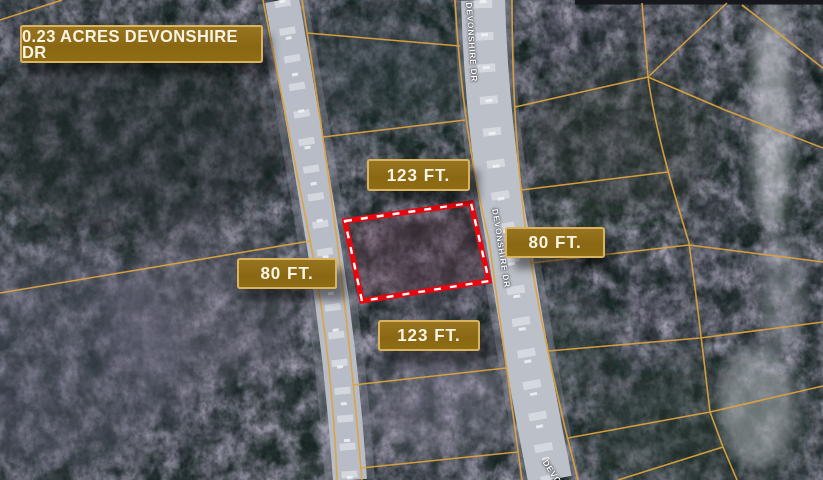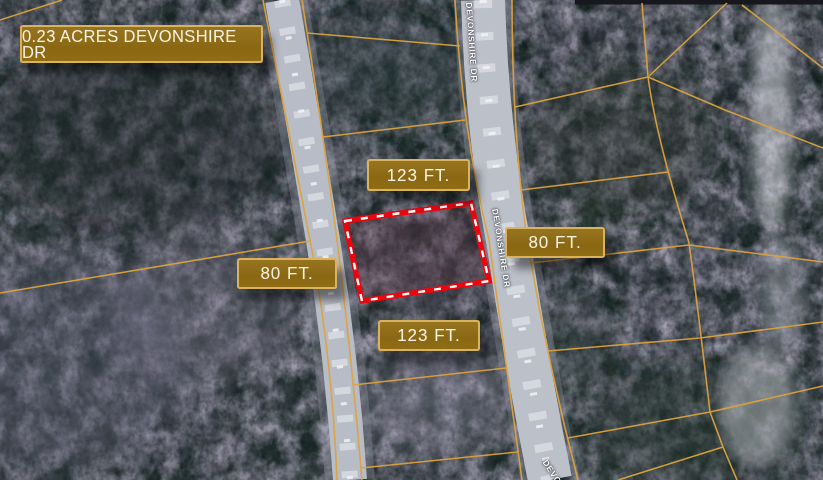--- a/index.html
+++ b/index.html
@@ -14,21 +14,21 @@
     letter-spacing:.7px;white-space:nowrap;transform-origin:0 0;
     text-shadow:0 0 3px rgba(15,15,25,.95),0 0 1px rgba(0,0,0,.9);
   }
   .street-top{left:474px;top:2px;transform:rotate(86deg);}
   .street-middle{left:500px;top:208px;transform:rotate(81deg);}
   .street-bottom{left:549px;top:458px;transform:rotate(57deg);}
   .gold-badge{
     position:absolute;z-index:3;box-sizing:border-box;
     background:linear-gradient(180deg,#97741f 0%,#8a6813 60%,#8f6d15 100%);
     border:2px solid #d9b35e;border-radius:3px;
-    color:#f8f3e2;font-weight:normal;letter-spacing:1px;
+    color:#f8f3e2;font-weight:bold;letter-spacing:1px;
     display:flex;align-items:center;justify-content:center;
     box-shadow:9px 11px 9px rgba(0,0,0,.45);
     font-size:17px;line-height:1;
   }
   .title-badge{left:20px;top:25px;width:243px;height:38px;font-size:16.5px;letter-spacing:.4px;}
   .dim-top{left:367px;top:159px;width:103px;height:32px;}
   .dim-right{left:505px;top:227px;width:100px;height:31px;}
   .dim-left{left:237px;top:258px;width:100px;height:31px;}
   .dim-bottom{left:378px;top:320px;width:102px;height:31px;}
 </style>

